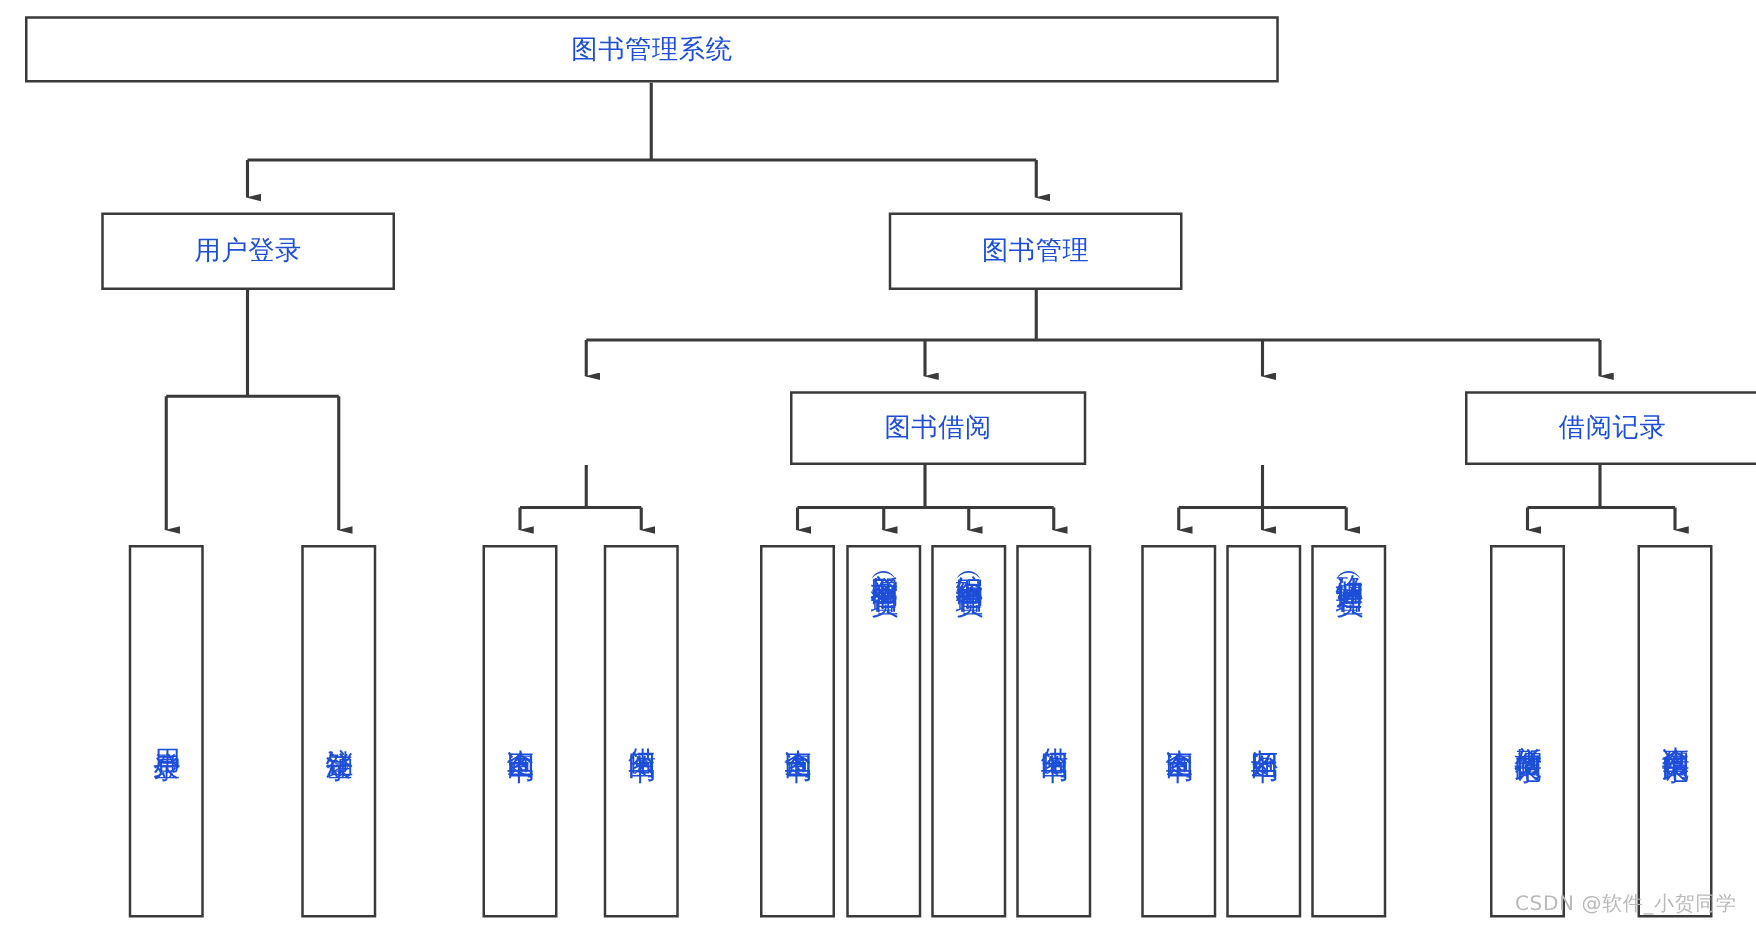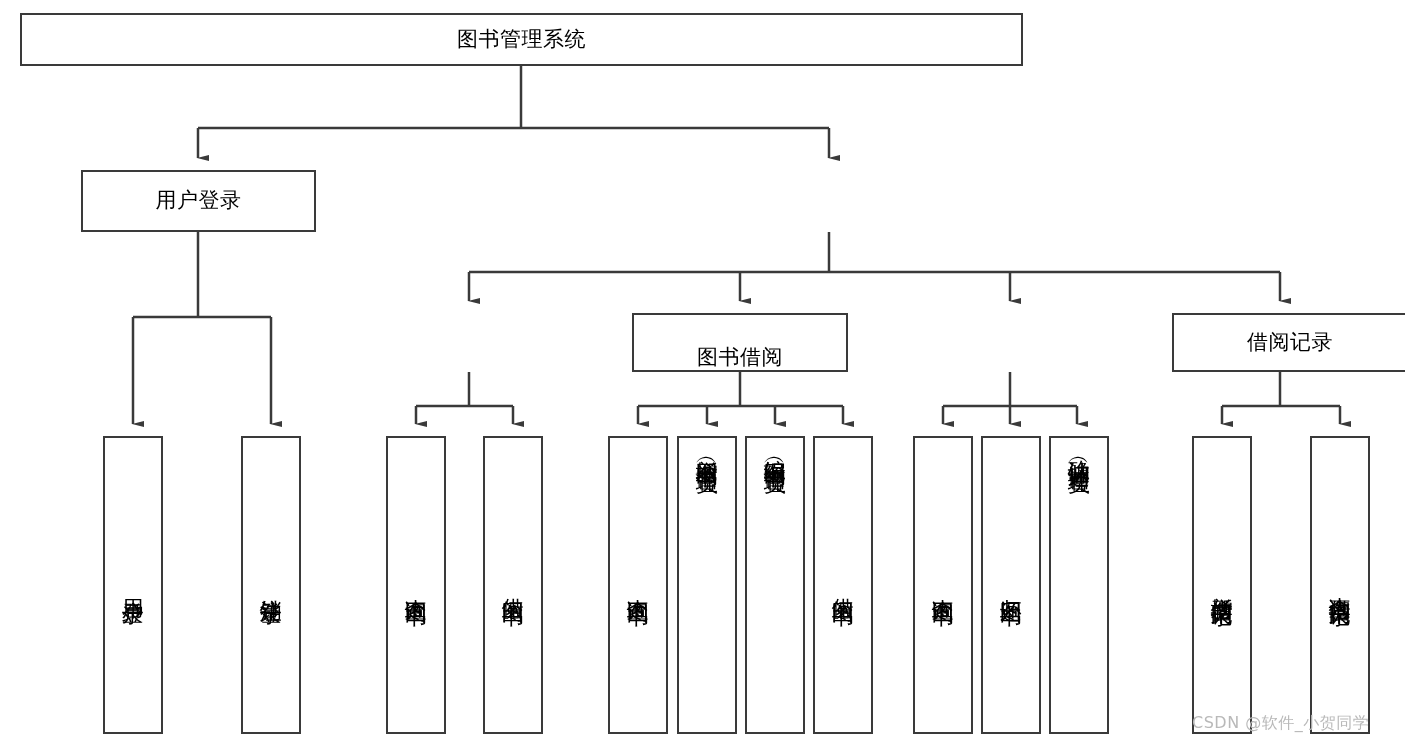--- a/index.html
+++ b/index.html
@@ -26,21 +26,21 @@
     pointer-events: none;
   }
   .node {
     position: absolute;
     box-sizing: border-box;
     border: 2px solid #3a3a3a;
     background: #ffffff;
     display: flex;
     align-items: center;
     justify-content: center;
-    color: #000000;
+    color: #1d4ed8;
   }
   .node .lbl {
     display: block;
     text-align: center;
     line-height: 1.12;
     letter-spacing: 0.5px;
   }
   .node.horiz .lbl {
     font-size: 21px;
     white-space: nowrap;
@@ -65,20 +65,21 @@
     margin-top: 4px;
   }
   #watermark {
     position: absolute;
     left: 1192px;
     top: 713px;
     font-size: 16px;
     color: #b9b9b9;
     white-space: nowrap;
     letter-spacing: 0.5px;
+    padding-left: 20px;
   }
 </style>
 </head>
 <body>
 
 <div id="canvas">
 
   <svg class="wires" viewBox="0 0 1405 747">
     <defs>
       <marker id="arw" markerWidth="10" markerHeight="12" refX="3" refY="11" orient="auto" markerUnits="userSpaceOnUse">
@@ -129,22 +130,25 @@
     </g>
   </svg>
 
   <div class="node horiz" style="left:20px; top:13px; width:1003px; height:53px;">
     <span class="lbl">图书管理系统</span>
   </div>
 
   <div class="node horiz" style="left:81px; top:170px; width:235px; height:62px;">
     <span class="lbl">用户登录</span>
   </div>
+  <div class="node horiz" style="left:711px; top:170px; width:235px; height:62px;">
+    <span class="lbl">图书管理</span>
+  </div>
 
-  <div class="node horiz" style="left:632px; top:313px; width:216px; height:59px;align-items:flex-end;">
+  <div class="node horiz" style="left:632px; top:313px; width:237px; height:59px;">
     <span class="lbl">图书借阅</span>
   </div>
   <div class="node horiz" style="left:1172px; top:313px; width:236px; height:59px;">
     <span class="lbl">借阅记录</span>
   </div>
 
   <div class="node vert mid" style="left:103px; top:436px; width:60px; height:298px;">
     <span class="lbl">用户登录</span>
   </div>
   <div class="node vert mid" style="left:241px; top:436px; width:60px; height:298px;">

